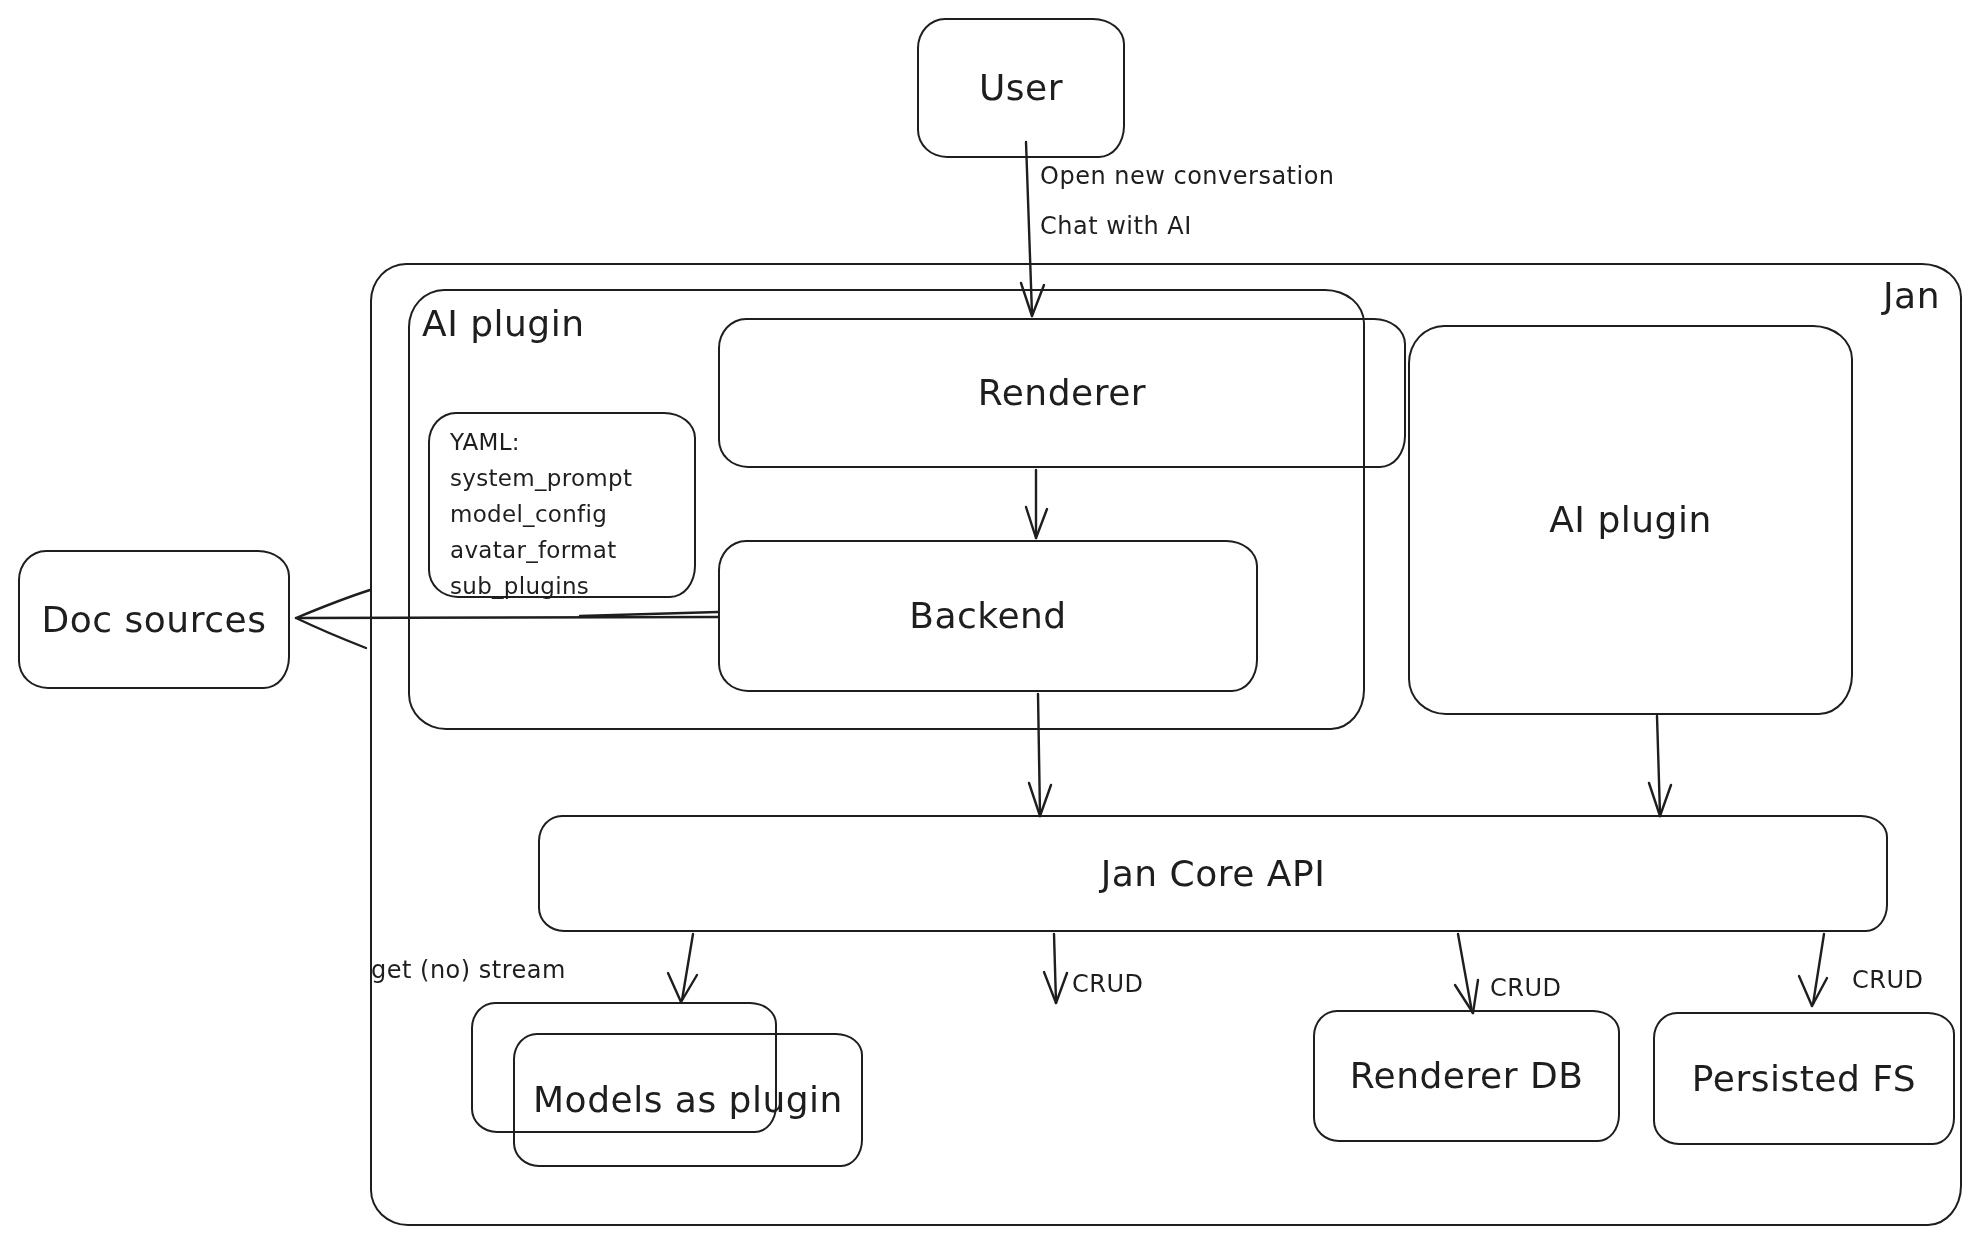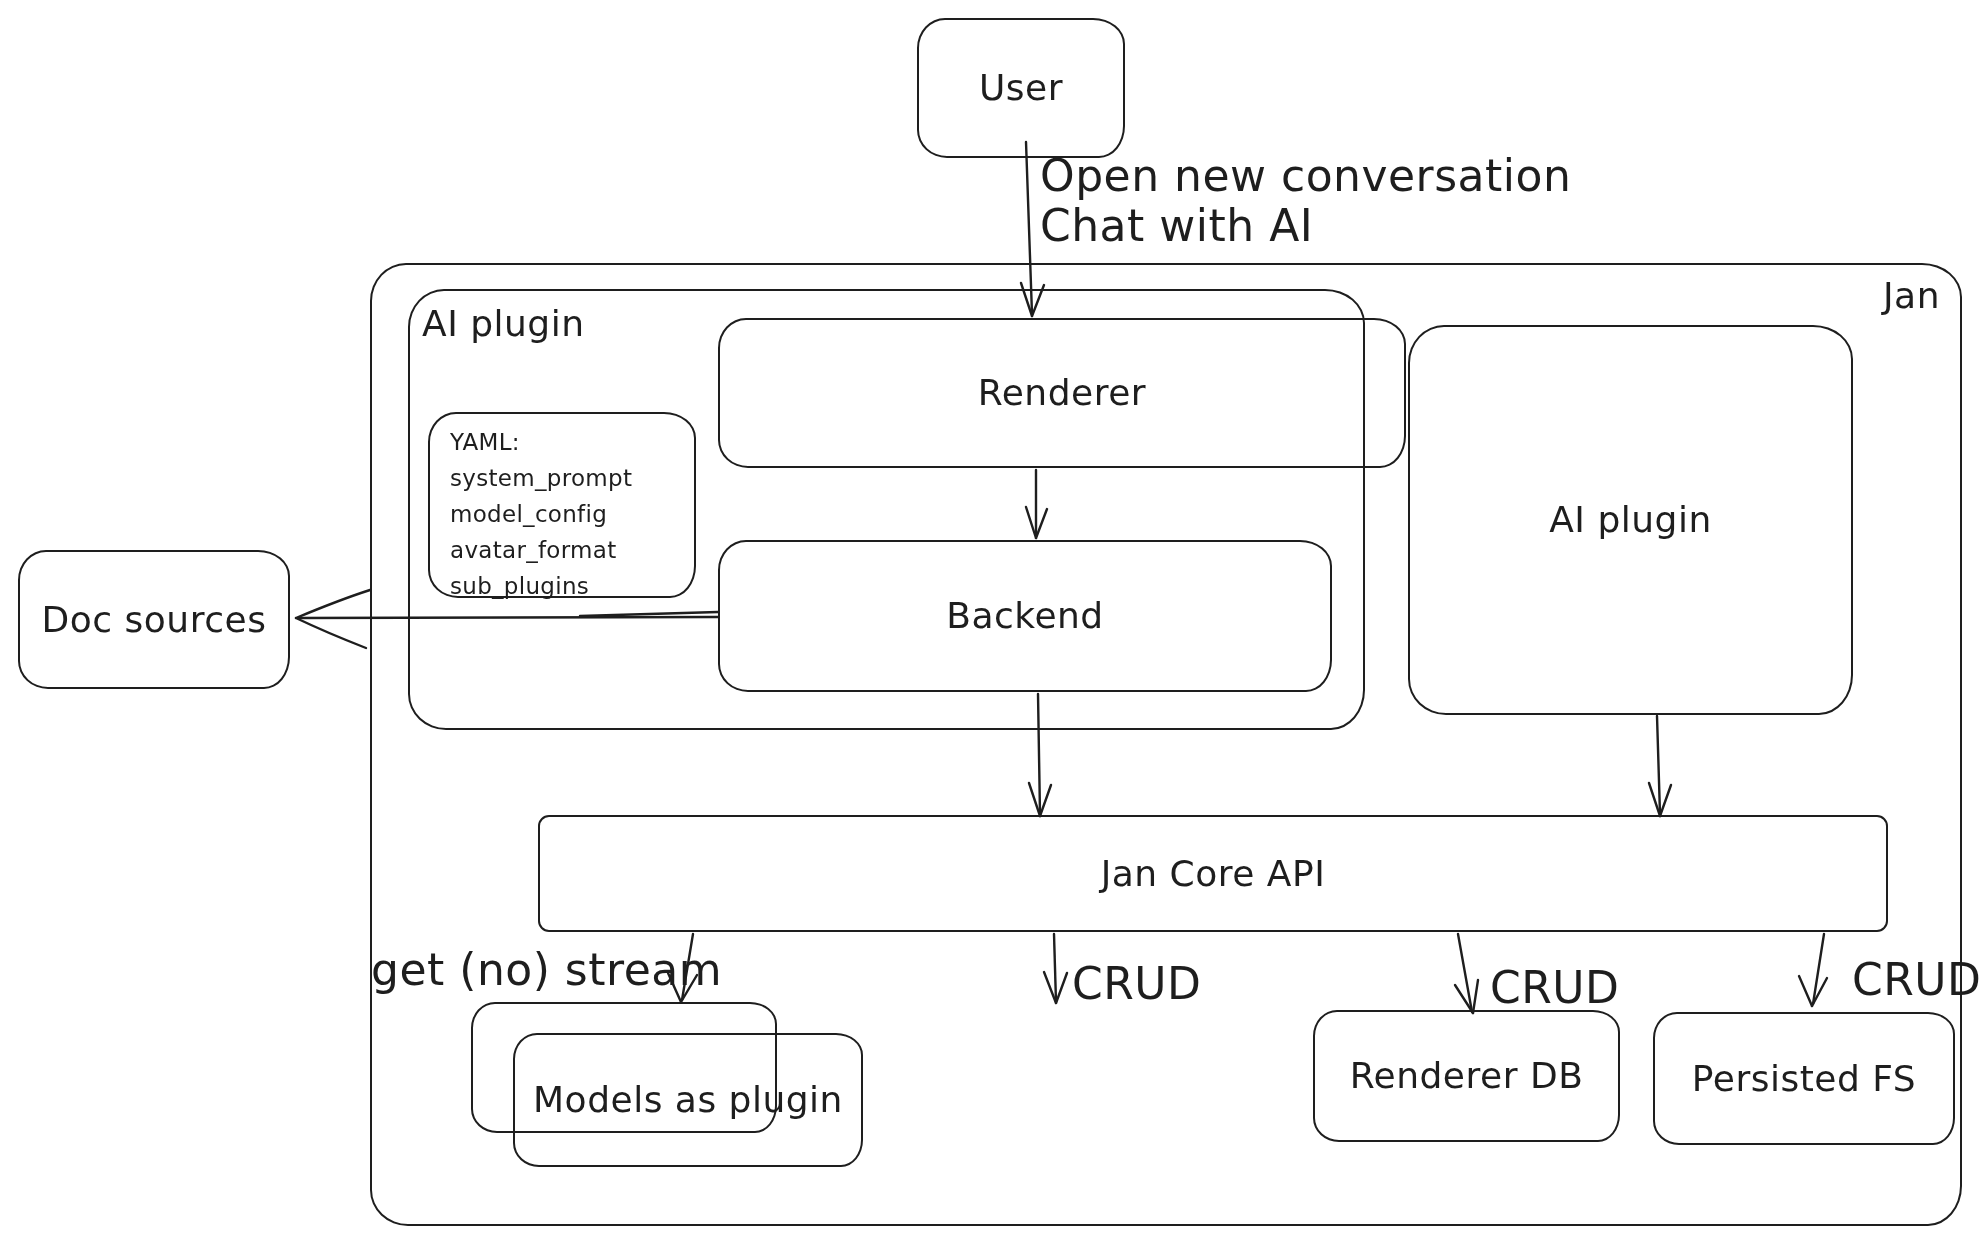--- a/index.html
+++ b/index.html
@@ -37,21 +37,21 @@
     padding: 0 10px;
   }
   .corner-label {
     position: absolute;
     font-size: 36px;
     letter-spacing: 0.5px;
     white-space: nowrap;
   }
   .edge-label {
     position: absolute;
-    font-size: 44px;
+    font-size: 24px;
     letter-spacing: 0.5px;
     white-space: nowrap;
     line-height: 52px;
   }
   .yaml-note {
     font-size: 23px;
     line-height: 36px;
     padding: 10px 8px 0 20px;
     letter-spacing: 0.3px;
   }
@@ -93,33 +93,33 @@
   </div>
 
   <div class="box r-md" style="left:917px; top:18px; width:208px; height:140px;">
     <div class="node-label">User</div>
   </div>
 
   <div class="box r-md" style="left:718px; top:318px; width:688px; height:150px;">
     <div class="node-label">Renderer</div>
   </div>
 
-  <div class="box r-md" style="left:718px; top:540px; width:614px; height:152px;">
+  <div class="box r-md" style="left:718px; top:540px; width:540px; height:152px;">
     <div class="node-label">Backend</div>
   </div>
 
   <div class="box r-lg" style="left:1408px; top:325px; width:445px; height:390px;">
     <div class="node-label">AI plugin</div>
   </div>
 
   <div class="box r-md" style="left:18px; top:550px; width:272px; height:139px;">
     <div class="node-label">Doc sources</div>
   </div>
 
-  <div class="box r-sm" style="left:538px; top:815px; width:1350px; height:117px;border-radius:11px;">
+  <div class="box r-sm" style="left:538px; top:815px; width:1350px; height:117px;">
     <div class="node-label">Jan Core API</div>
   </div>
 
   <div class="box r-sm" style="left:471px; top:1002px; width:306px; height:131px;"></div>
   <div class="box r-sm" style="left:513px; top:1033px; width:350px; height:134px;">
     <div class="node-label">Models as plugin</div>
   </div>
 
 
   <div class="box r-sm" style="left:1313px; top:1010px; width:307px; height:132px;">

